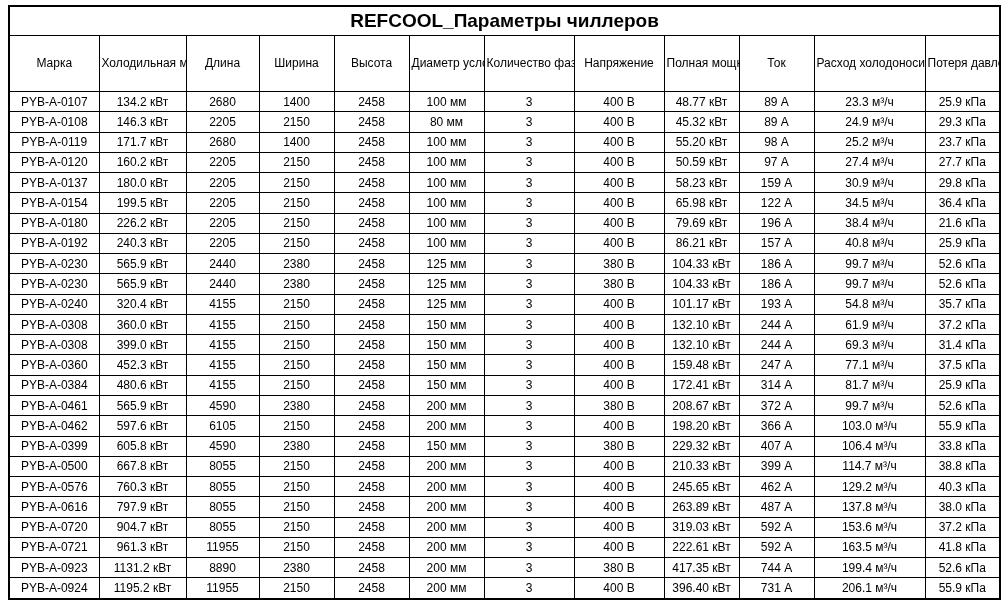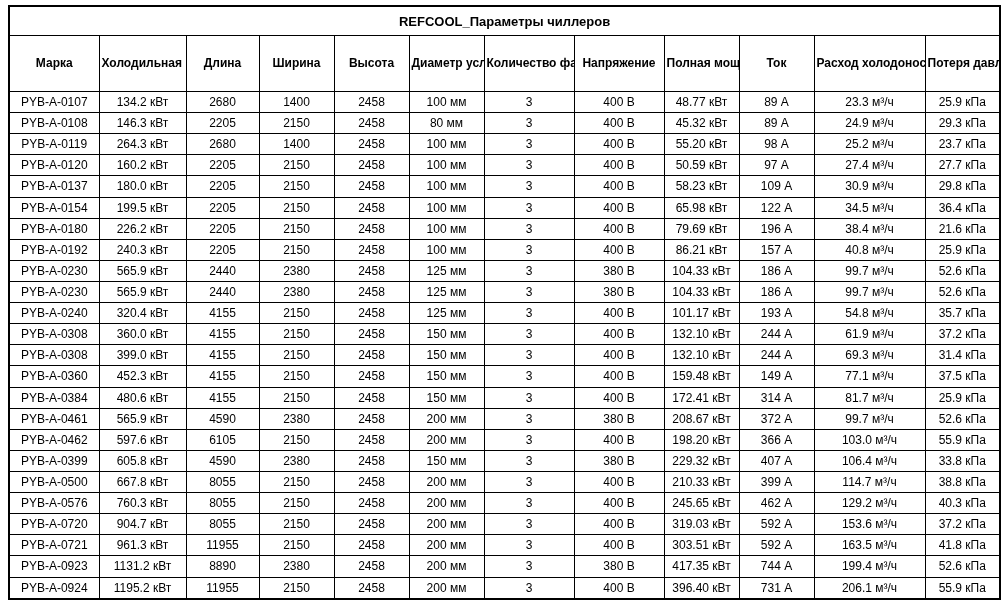--- a/index.html
+++ b/index.html
@@ -29,28 +29,28 @@
   table.schedule td, table.schedule th {
     border: 1px solid #000000;
     padding: 0 2px;
     text-align: center;
     vertical-align: middle;
     overflow: hidden;
     white-space: nowrap;
   }
   .title-row td {
     height: 28px;
-    font-size: 13px;
+    font-size: 19px;
     font-weight: bold;
     border-bottom: 1px solid #000000;
   }
   .header-row th {
     height: 55px;
     font-size: 12px;
-    font-weight: bold;
+    font-weight: normal;
     line-height: 1.25;
     white-space: normal;
   }
   tbody.data-rows td {
     height: 18px;
     font-size: 12px;
   }
 </style>
 </head>
 <body>
@@ -114,21 +114,21 @@
           <td>80 мм</td>
           <td>3</td>
           <td>400 В</td>
           <td>45.32 кВт</td>
           <td>89 А</td>
           <td>24.9 м³/ч</td>
           <td>29.3 кПа</td>
         </tr>
         <tr>
           <td>PYB-A-0119</td>
-          <td>264.3 кВт</td>
+          <td>171.7 кВт</td>
           <td>2680</td>
           <td>1400</td>
           <td>2458</td>
           <td>100 мм</td>
           <td>3</td>
           <td>400 В</td>
           <td>55.20 кВт</td>
           <td>98 А</td>
           <td>25.2 м³/ч</td>
           <td>23.7 кПа</td>
@@ -150,21 +150,21 @@
         <tr>
           <td>PYB-A-0137</td>
           <td>180.0 кВт</td>
           <td>2205</td>
           <td>2150</td>
           <td>2458</td>
           <td>100 мм</td>
           <td>3</td>
           <td>400 В</td>
           <td>58.23 кВт</td>
-          <td>109 А</td>
+          <td>159 А</td>
           <td>30.9 м³/ч</td>
           <td>29.8 кПа</td>
         </tr>
         <tr>
           <td>PYB-A-0154</td>
           <td>199.5 кВт</td>
           <td>2205</td>
           <td>2150</td>
           <td>2458</td>
           <td>100 мм</td>
@@ -276,21 +276,21 @@
         <tr>
           <td>PYB-A-0360</td>
           <td>452.3 кВт</td>
           <td>4155</td>
           <td>2150</td>
           <td>2458</td>
           <td>150 мм</td>
           <td>3</td>
           <td>400 В</td>
           <td>159.48 кВт</td>
-          <td>149 А</td>
+          <td>247 А</td>
           <td>77.1 м³/ч</td>
           <td>37.5 кПа</td>
         </tr>
         <tr>
           <td>PYB-A-0384</td>
           <td>480.6 кВт</td>
           <td>4155</td>
           <td>2150</td>
           <td>2458</td>
           <td>150 мм</td>
@@ -365,20 +365,34 @@
           <td>2458</td>
           <td>200 мм</td>
           <td>3</td>
           <td>400 В</td>
           <td>245.65 кВт</td>
           <td>462 А</td>
           <td>129.2 м³/ч</td>
           <td>40.3 кПа</td>
         </tr>
         <tr>
+          <td>PYB-A-0616</td>
+          <td>797.9 кВт</td>
+          <td>8055</td>
+          <td>2150</td>
+          <td>2458</td>
+          <td>200 мм</td>
+          <td>3</td>
+          <td>400 В</td>
+          <td>263.89 кВт</td>
+          <td>487 А</td>
+          <td>137.8 м³/ч</td>
+          <td>38.0 кПа</td>
+        </tr>
+        <tr>
           <td>PYB-A-0720</td>
           <td>904.7 кВт</td>
           <td>8055</td>
           <td>2150</td>
           <td>2458</td>
           <td>200 мм</td>
           <td>3</td>
           <td>400 В</td>
           <td>319.03 кВт</td>
           <td>592 А</td>
@@ -387,21 +401,21 @@
         </tr>
         <tr>
           <td>PYB-A-0721</td>
           <td>961.3 кВт</td>
           <td>11955</td>
           <td>2150</td>
           <td>2458</td>
           <td>200 мм</td>
           <td>3</td>
           <td>400 В</td>
-          <td>303.51 кВт</td>
+          <td>222.61 кВт</td>
           <td>592 А</td>
           <td>163.5 м³/ч</td>
           <td>41.8 кПа</td>
         </tr>
         <tr>
           <td>PYB-A-0923</td>
           <td>1131.2 кВт</td>
           <td>8890</td>
           <td>2380</td>
           <td>2458</td>

